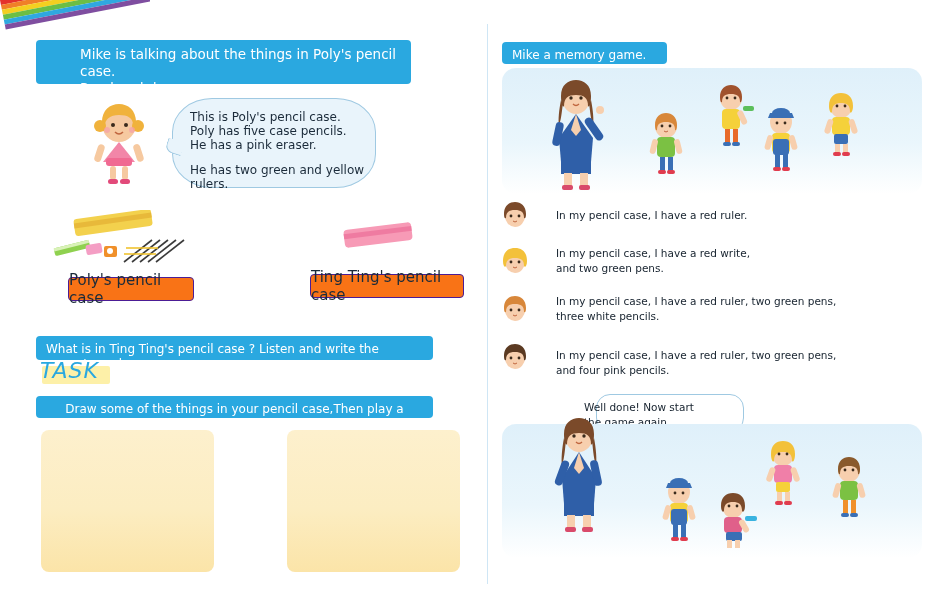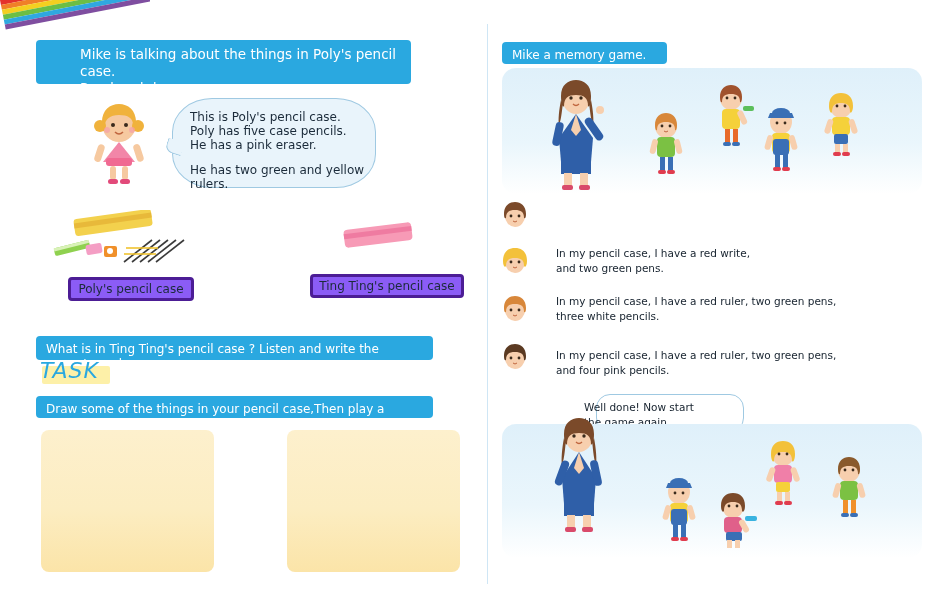--- a/index.html
+++ b/index.html
@@ -47,22 +47,22 @@
     border-left:1px solid #9fc9e2;border-bottom:1px solid #9fc9e2;
     transform:rotate(18deg);border-radius:0 0 0 8px;
   }
   .bubble2{
     position:absolute;background:#ffffff;border:1px solid #9fc9e2;
     border-radius:14px;
   }
 
   
   .caption{
-    position:absolute;background:#8b5cf6;border:3px solid #4c1d95;
-    border-radius:4px;font-size:12px;color:#1b2b3a;
+    position:absolute;background:#f97316;border:1px solid #4c1d95;
+    border-radius:4px;font-size:15px;color:#1b2b3a;
     display:flex;align-items:center;justify-content:center;
     box-sizing:border-box;
   }
 
   
   .drawbox{
     position:absolute;border-radius:8px;
     background:linear-gradient(180deg,#fdf0cd 0%,#fcedc2 55%,#fbe4a8 100%);
   }
 
@@ -162,21 +162,21 @@
   </svg>
 
   <div class="caption" style="left:68px;top:277px;width:126px;height:24px;">Poly's pencil case</div>
   <div class="caption" style="left:310px;top:274px;width:154px;height:24px;">Ting Ting's pencil case</div>
 
   <div class="bluebar" style="left:36px;top:336px;width:397px;height:24px;">What is in Ting Ting's pencil case ? Listen and write the correct number.</div>
 
   <div class="task-hl" style="left:42px;top:366px;width:68px;height:18px;"></div>
   <div class="task" style="left:40px;top:358px;font-style:italic;">TASK</div>
 
-  <div class="bluebar" style="left:36px;top:396px;width:397px;height:22px;">Draw some of the things in your pencil case,Then play a guessing game.</div>
+  <div class="bluebar" style="left:36px;top:396px;width:397px;height:22px;text-align:center;">Draw some of the things in your pencil case,Then play a guessing game.</div>
 
   <div class="drawbox" style="left:41px;top:430px;width:173px;height:142px;"></div>
   <div class="drawbox" style="left:287px;top:430px;width:173px;height:142px;"></div>
 
   <div class="bluebar" style="left:502px;top:42px;width:165px;height:22px;">Mike a memory game.</div>
 
   <div class="panel" style="left:502px;top:68px;width:420px;height:126px;"></div>
 
   <svg style="position:absolute;left:545px;top:76px;" width="62" height="116" viewBox="0 0 62 116">
     <ellipse cx="31" cy="22" rx="14" ry="16" fill="#f7cfae"></ellipse>
@@ -261,20 +261,21 @@
     </g>
   </svg>
 
   <svg class="avatar" style="left:500px;top:200px;" viewBox="0 0 30 30">
     <ellipse cx="15" cy="16" rx="10" ry="11" fill="#f7cfae"></ellipse>
     <path d="M4 14c0-8 5-12 11-12s11 4 11 12c0 4-1 5-2 4 0-6-3-8-9-8s-9 2-9 8c-1 1-2 0-2-4z" fill="#7b4a2a"></path>
     <circle cx="11" cy="16" r="1.4" fill="#3a2a1c"></circle>
       <circle cx="19" cy="16" r="1.4" fill="#3a2a1c"></circle>
     <path d="M13 21q2 2 4 0" stroke="#c0663f" stroke-width="1" fill="none"></path>
   </svg>
+  <div class="sentence" style="left:556px;top:208px;width:340px;white-space:pre-line;">In my pencil case, I have a red ruler.</div>
 
   <svg class="avatar" style="left:500px;top:246px;" viewBox="0 0 30 30">
     <ellipse cx="15" cy="16" rx="10" ry="11" fill="#f7cfae"></ellipse>
     <path d="M3 15c0-9 5-13 12-13s12 4 12 13c0 5-2 7-3 5 0-6-3-8-9-8s-9 2-9 8c-1 2-3 0-3-5z" fill="#f3c13a"></path>
     <circle cx="11" cy="16" r="1.4" fill="#3a2a1c"></circle>
       <circle cx="19" cy="16" r="1.4" fill="#3a2a1c"></circle>
     <path d="M13 21q2 2 4 0" stroke="#c0663f" stroke-width="1" fill="none"></path>
   </svg>
   <div class="sentence" style="left:556px;top:246px;width:340px;white-space:pre-line;">In my pencil case, I have a red write,
 and two green pens.</div>

